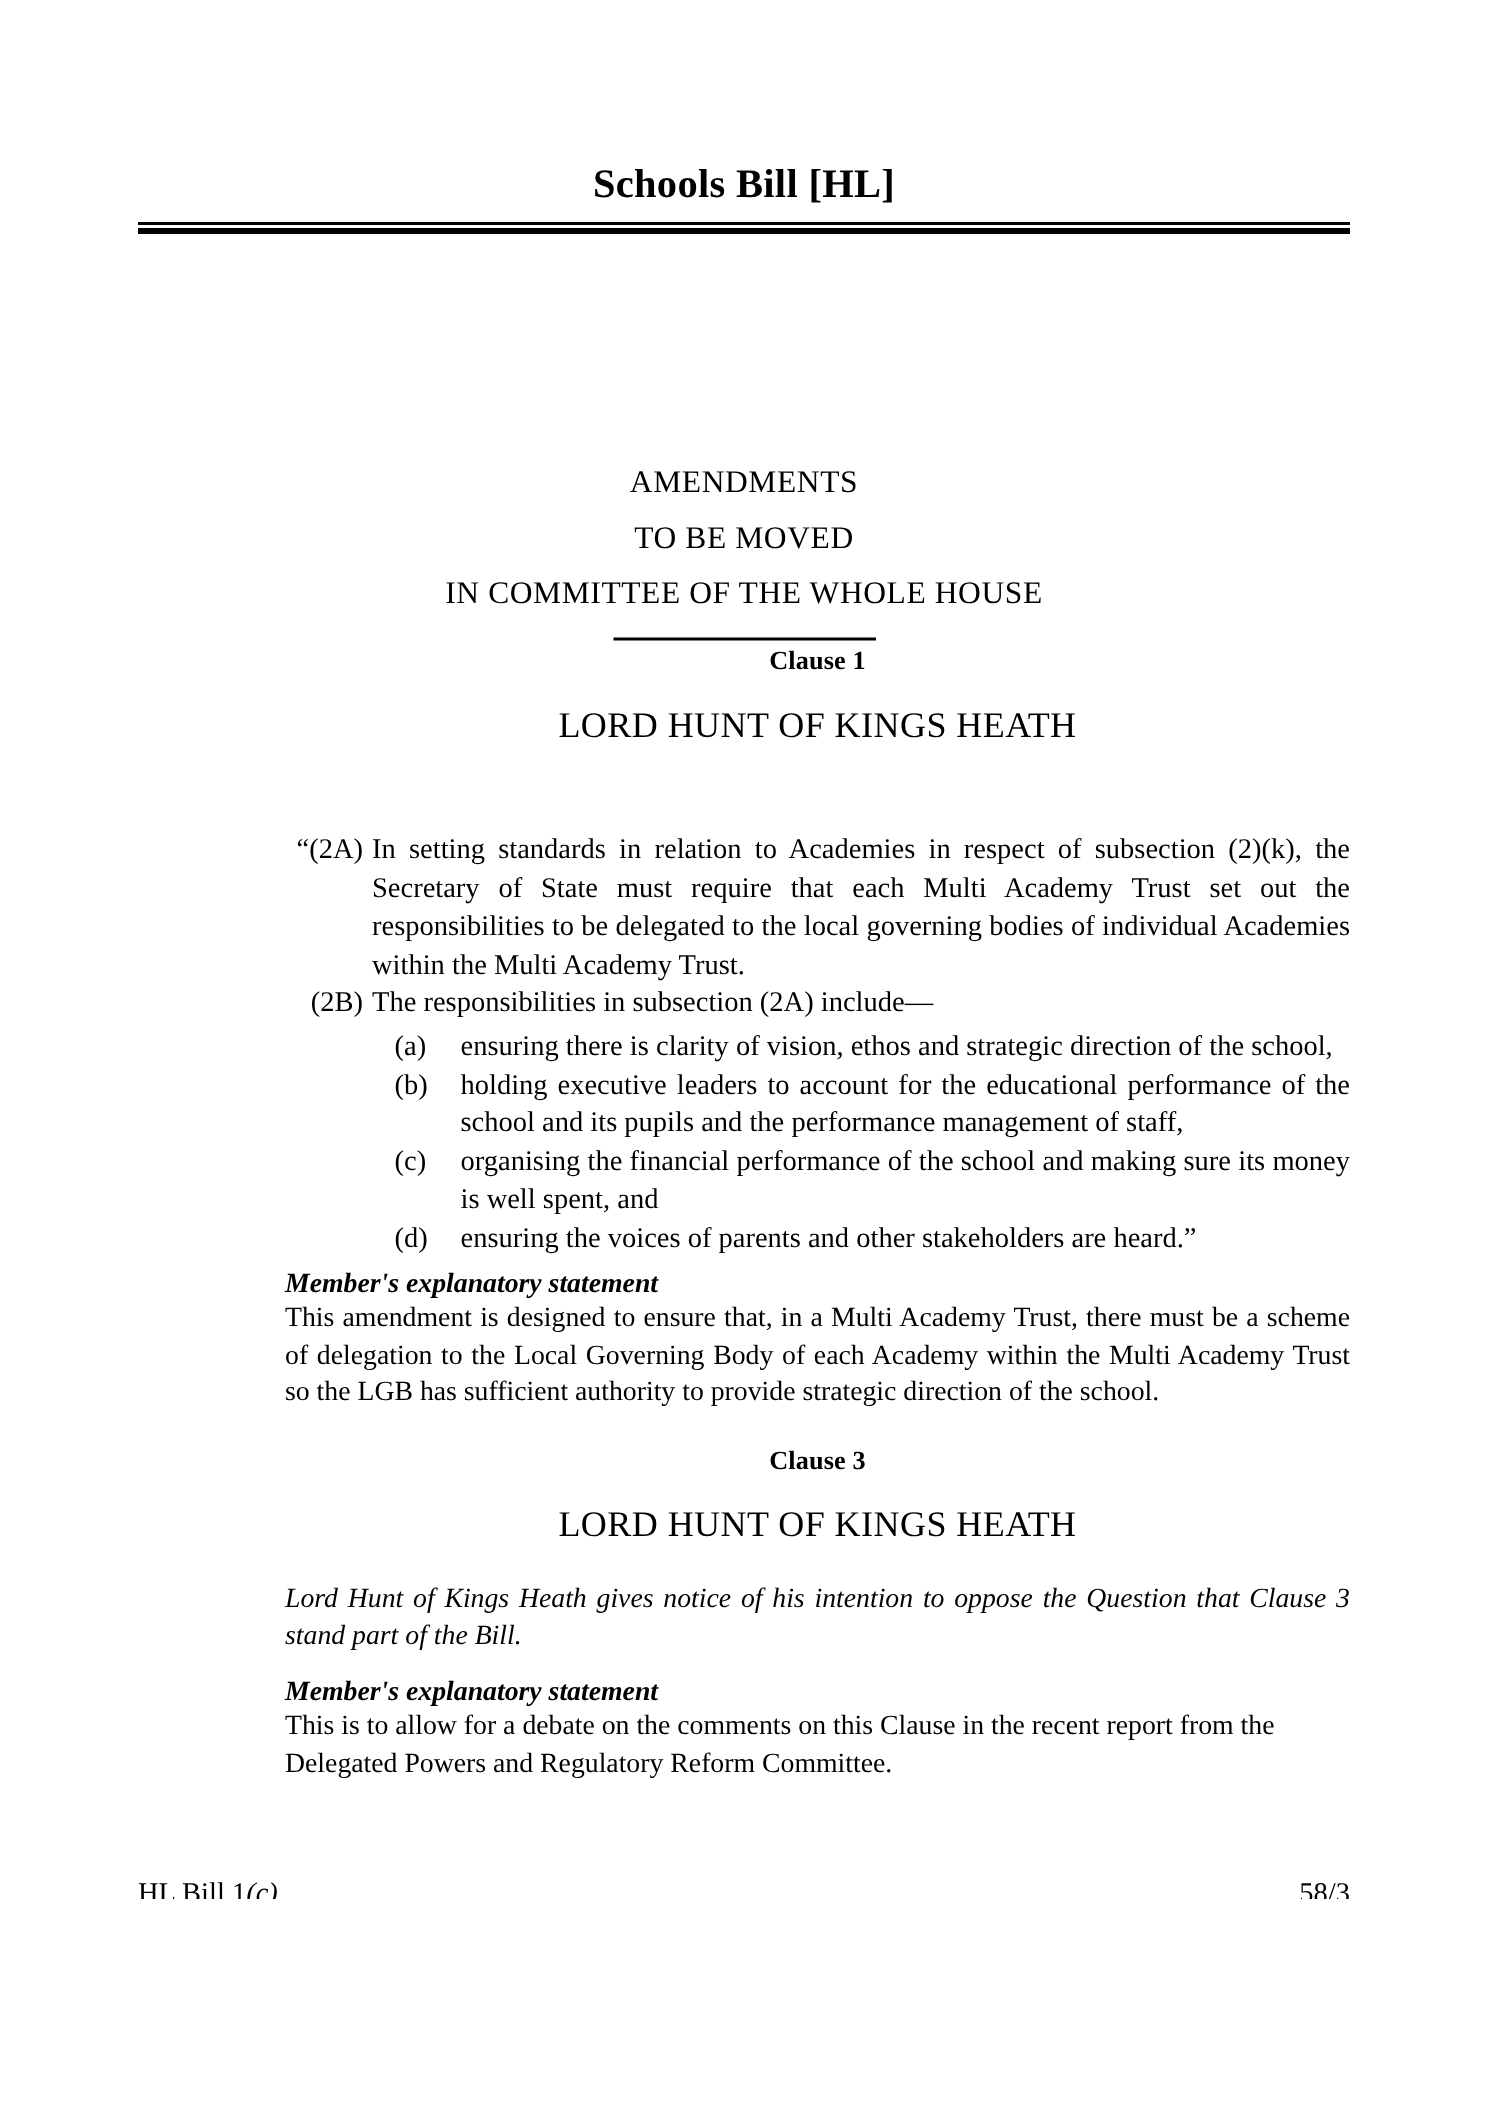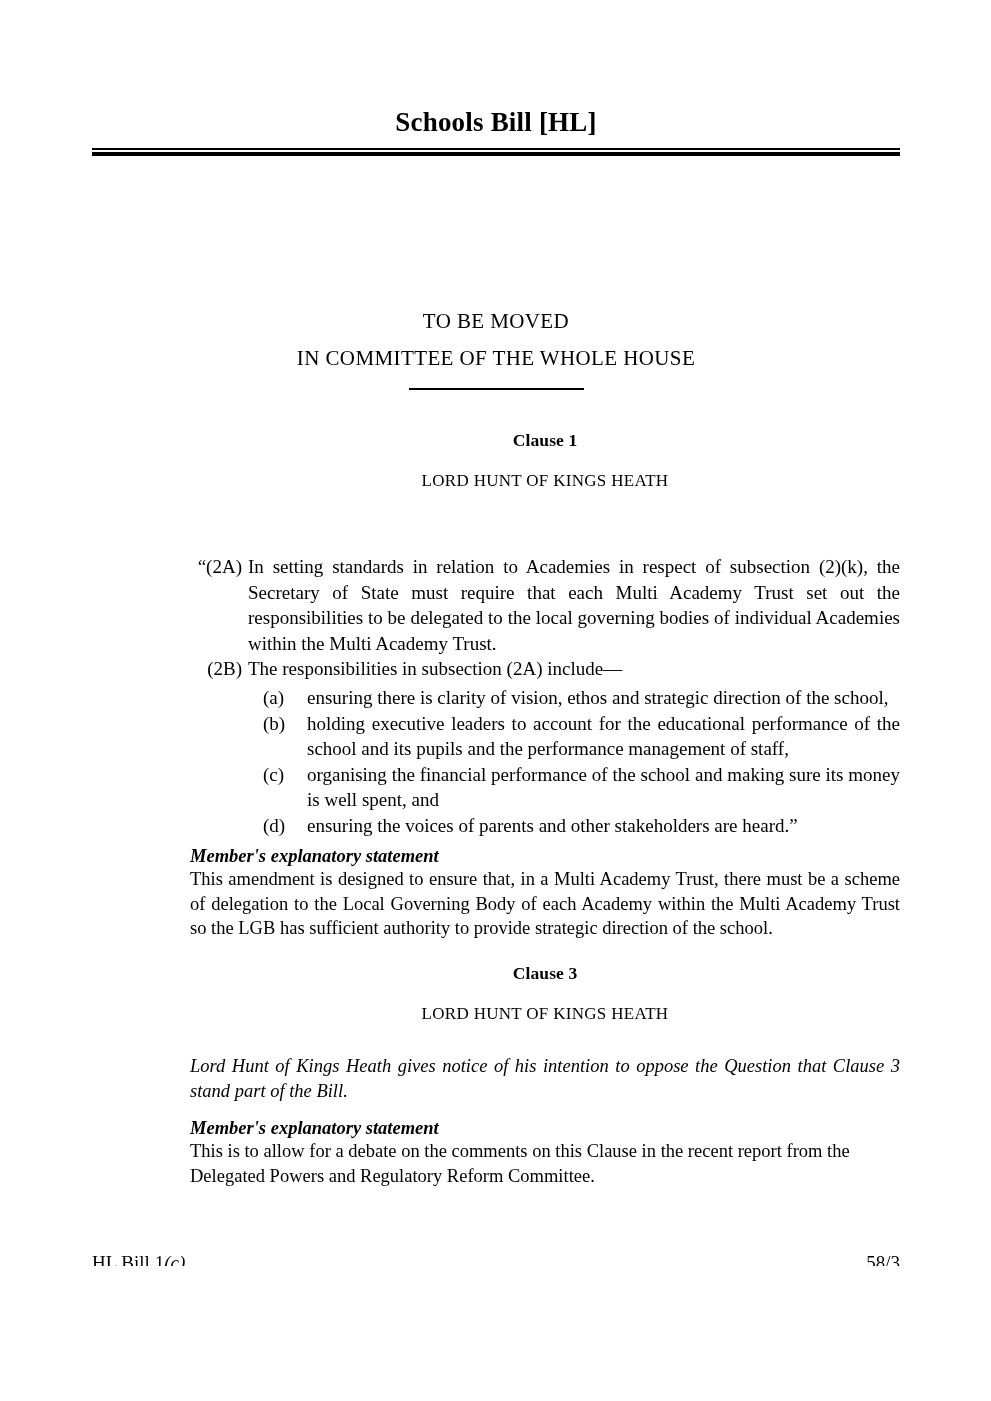--- a/index.html
+++ b/index.html
@@ -80,21 +80,21 @@
   }
 
   .clause-heading {
     text-align: center;
     font-size: 17.5px;
     font-weight: bold;
     letter-spacing: 0.1px;
   }
   .sponsor {
     text-align: center;
-    font-size: 17px;
+    font-size: 24px;
     letter-spacing: 0.3px;
   }
 
   .amend-intro {
     font-size: 19px;
   }
 
   
   .sub-row {
     position: relative;
@@ -194,20 +194,21 @@
 
   <div class="doc-title">Schools Bill [HL]</div>
 
   <div class="title-rules">
     <div class="rule-thin"></div>
     <div class="rule-gap"></div>
     <div class="rule-thick"></div>
   </div>
 
   <div class="heading-block">
+    <div class="heading-line">AMENDMENTS</div>
     <div class="heading-line">TO BE MOVED</div>
     <div class="heading-line">IN COMMITTEE OF THE WHOLE HOUSE</div>
     <div class="short-divider-wrap">
       <div class="short-divider"></div>
     </div>
   </div>
 
   <div class="content clause-heading" style="top:430px;">Clause 1</div>
   <div class="content sponsor" style="top:471px;">LORD HUNT OF KINGS HEATH</div>
 

